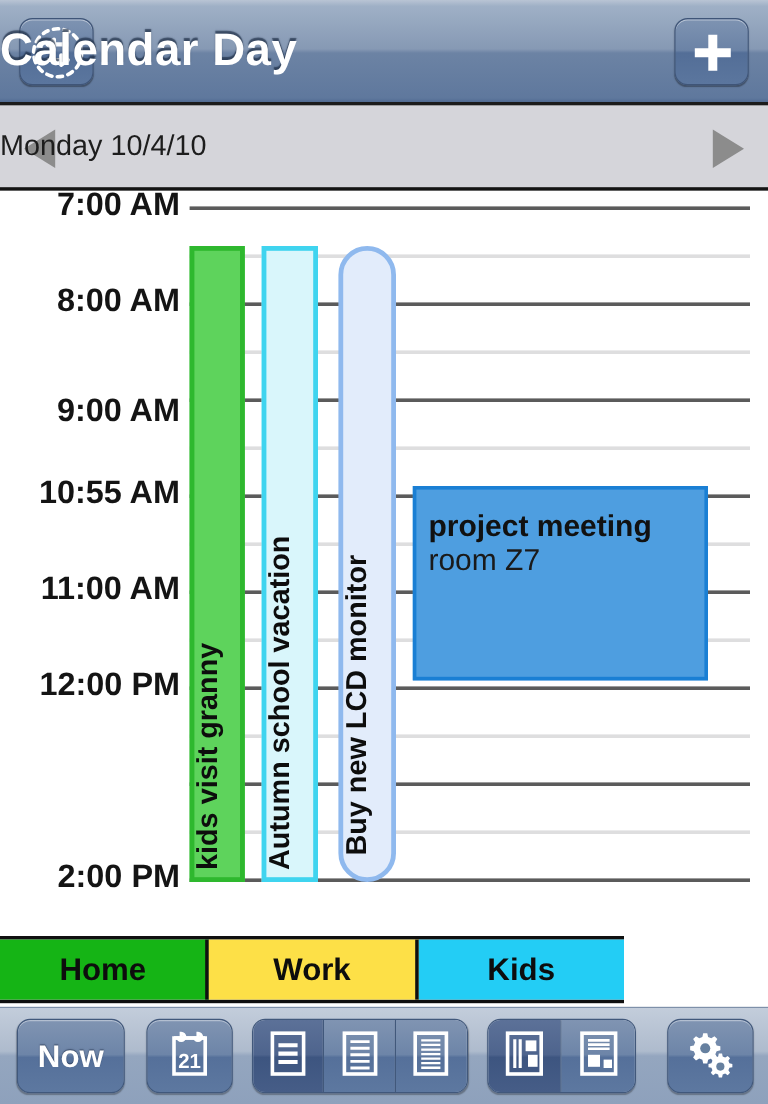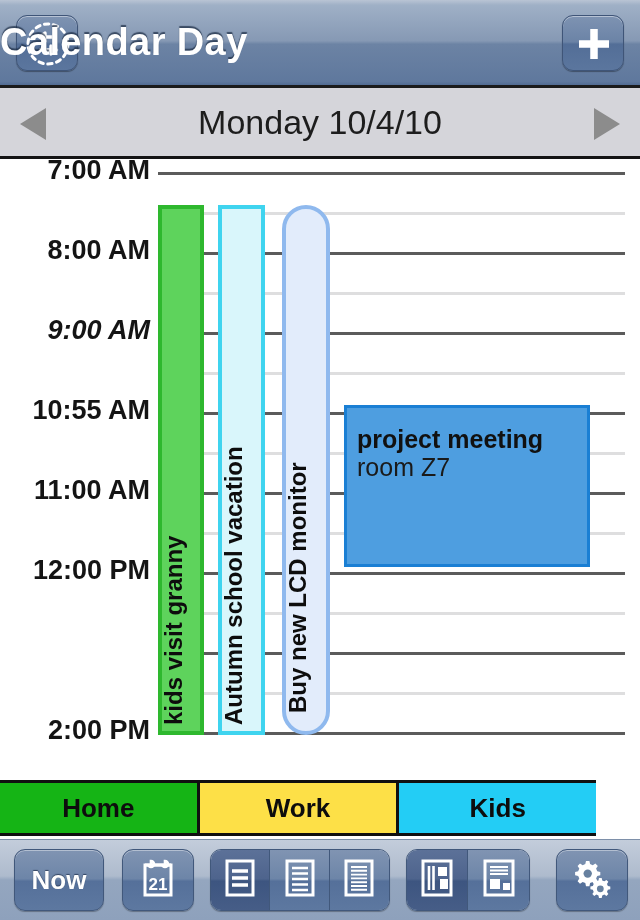--- a/index.html
+++ b/index.html
@@ -61,22 +61,22 @@
     left: 0; top: 88px;
     width: 640px; height: 71px;
     background: #d5d5da;
     border-bottom: 3px solid #141414;
   }
   .datebar-label {
     position: absolute;
     left: 0; top: 0;
     width: 640px; height: 68px;
     line-height: 68px;
-    text-align: center;
-    font-size: 34px;
+    text-align: left;
+    font-size: 24px;
     color: #1d1d1d;
   }
   .date-arrow {
     position: absolute;
     top: 20px;
     width: 0; height: 0;
     border-top: 16px solid transparent;
     border-bottom: 16px solid transparent;
   }
   .date-arrow.prev {
@@ -156,21 +156,21 @@
   .event-sub {
     font-size: 25px;
     color: #1a1a1a;
     line-height: 1.12;
   }
 
   
   .cat-tabs {
     position: absolute;
     left: 0; top: 780px;
-    width: 596px; height: 56px;
+    width: 520px; height: 56px;
     display: flex;
     border-top: 3px solid #101010;
     border-bottom: 3px solid #101010;
   }
   .cat-tab {
     flex: 1 1 0;
     height: 100%;
     line-height: 50px;
     text-align: center;
     font-size: 26px;
@@ -299,21 +299,21 @@
         <div class="event-vtext" style="height:100%; padding-top:18px;">Buy new LCD monitor</div>
       </div>
 
       <div class="event event-block" id="ev3" style="left: 344px; top: 268px; width: 246px; height: 162px; background: rgb(78, 158, 224); border-color: rgb(26, 127, 212);">
         <div class="event-title">project meeting</div>
         <div class="event-sub">room Z7</div>
       </div>
 
     <div class="hour-label" style="top: 18px;">7:00 AM</div>
         <div class="hour-label" style="top: 98px;">8:00 AM</div>
-        <div class="hour-label" style="top: 178px; font-style: italic;">9:00 AM</div>
+        <div class="hour-label" style="top: 190px;">9:00 AM</div>
         <div class="hour-label" style="top: 258px;">10:55 AM</div>
         <div class="hour-label" style="top: 338px; padding-left: 12px;">11:00 AM</div>
         <div class="hour-label" style="top: 418px;">12:00 PM</div>
         <div class="hour-label" style="top: 578px;">2:00 PM</div>
       </div>
   </div>
 
   <div class="cat-tabs">
     <div class="cat-tab" id="cat0" style="background: rgb(21, 180, 21);">
       <span>Home</span>

